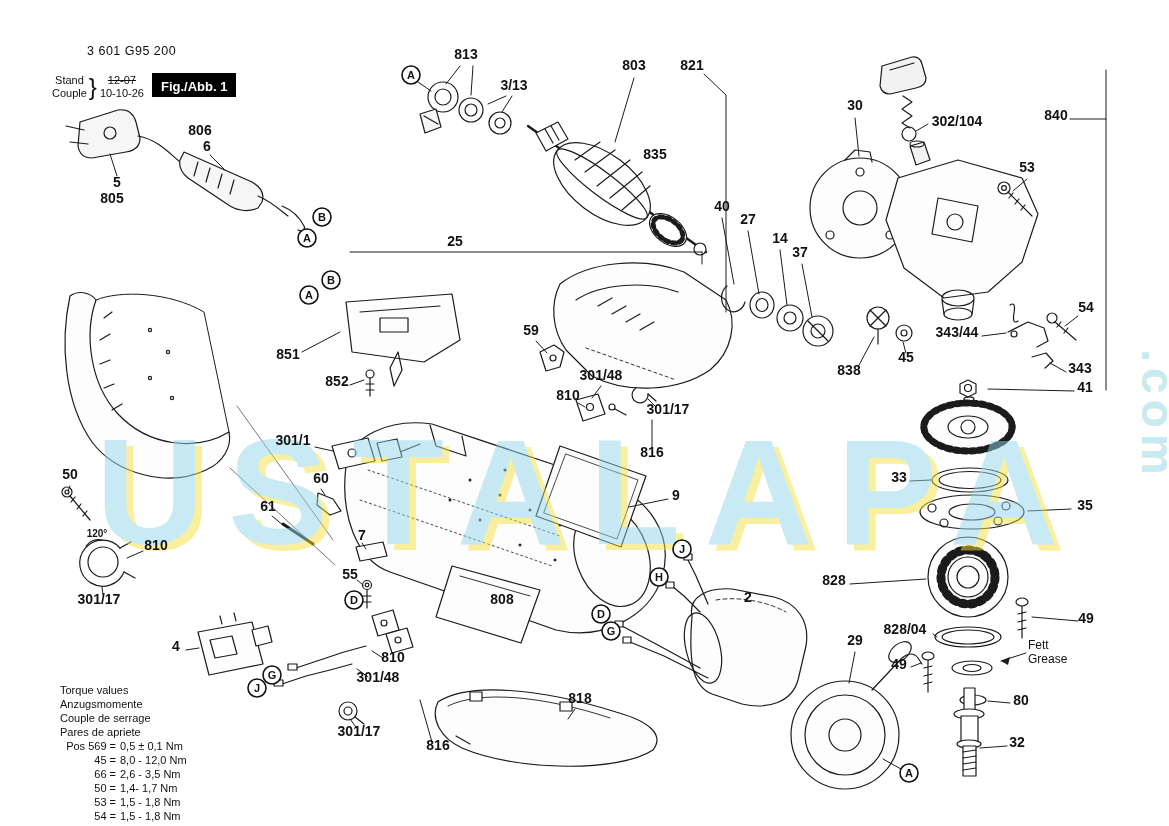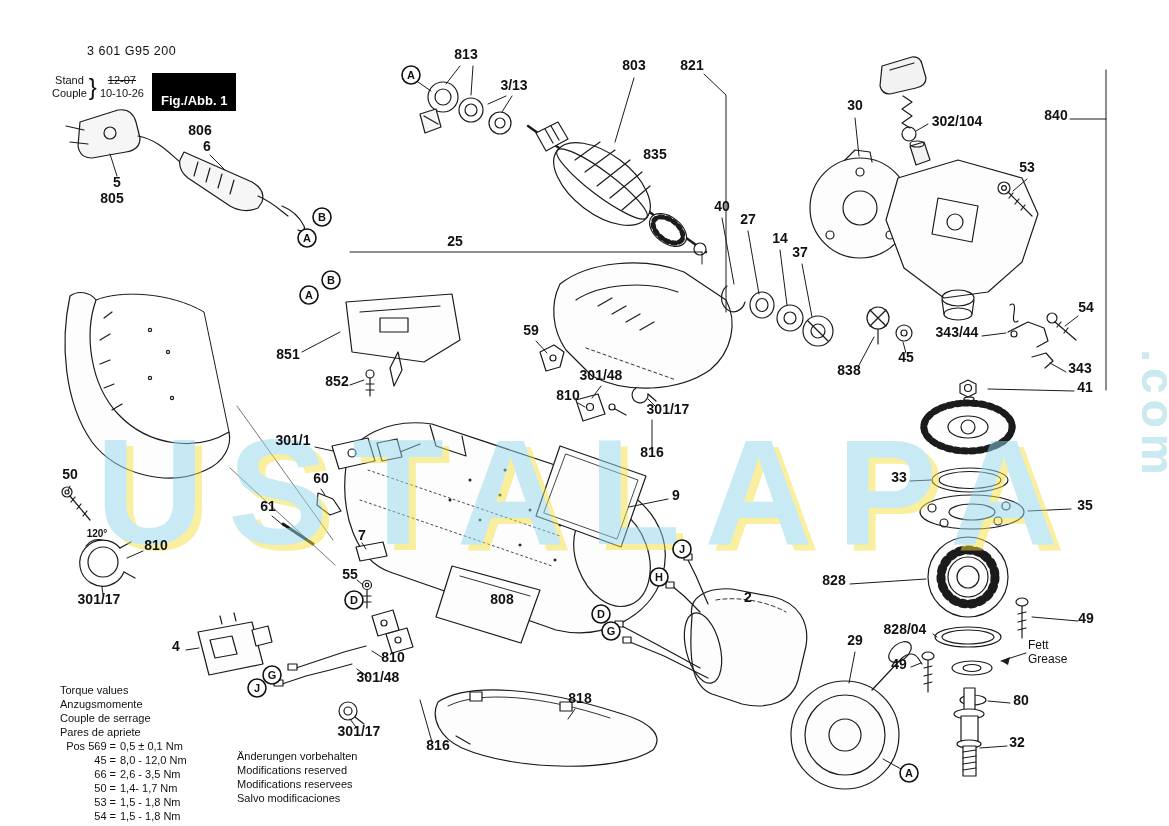--- a/index.html
+++ b/index.html
@@ -7,21 +7,21 @@
          font-family:"Liberation Sans",sans-serif;color:#111;}
   .stage svg{position:absolute;left:0;top:0;}
 
   
   .part-number{position:absolute;left:47px;top:44px;font-size:12.5px;letter-spacing:.5px;margin-left:40px;}
   .issue-block{position:absolute;left:52px;top:74px;display:flex;align-items:center;font-size:11px;text-align:center;}
   .issue-labels div,.issue-values div{line-height:13px;}
   .brace{font-size:24px;font-weight:normal;margin:0 3px 0 2px;line-height:26px;}
   .strike{text-decoration:line-through;}
   .fig-box{position:absolute;left:152px;top:73px;background:#000;color:#fff;
-           font-weight:bold;font-size:13px;padding:20px 9px 3px 9px;}
+           font-weight:bold;font-size:13px;padding:6px 9px 3px 9px;}
 
   
   .torque-block{position:absolute;left:60px;top:683px;font-size:11px;line-height:14px;}
   .tq-pos{display:inline-block;width:56px;text-align:right;margin-right:4px;white-space:pre;}
   .notes-block{position:absolute;left:237px;top:749px;font-size:11px;line-height:14px;}
 
   
   .part-label{font-family:"Liberation Sans",sans-serif;font-size:14px;font-weight:bold;
               fill:#111;text-anchor:middle;}
   .part-label.small{font-size:10px;}
@@ -618,20 +618,14 @@
       <div class="tq-line">Pares de apriete</div>
       <div class="tq-line tq-row"><span class="tq-pos">Pos 569 =</span><span>0,5 ± 0,1 Nm</span></div>
       <div class="tq-line tq-row"><span class="tq-pos">45 =</span><span>8,0 - 12,0 Nm</span></div>
       <div class="tq-line tq-row"><span class="tq-pos">66 =</span><span>2,6 - 3,5 Nm</span></div>
       <div class="tq-line tq-row"><span class="tq-pos">50 =</span><span>1,4- 1,7 Nm</span></div>
       <div class="tq-line tq-row"><span class="tq-pos">53 =</span><span>1,5 - 1,8 Nm</span></div>
       <div class="tq-line tq-row"><span class="tq-pos">54 =</span><span>1,5 - 1,8 Nm</span></div>
       <div class="tq-line tq-row"><span class="tq-pos">55 =</span><span>0,8 - 1,8 Nm</span></div>
     </div>
 
-  <div class="notes-block" id="notes-block">
-      <div class="note-line">Änderungen vorbehalten</div>
-      <div class="note-line">Modifications reserved</div>
-      <div class="note-line">Modifications reservees</div>
-      <div class="note-line">Salvo modificaciones</div>
-    </div>
 
 </div>
 
 </body></html>

